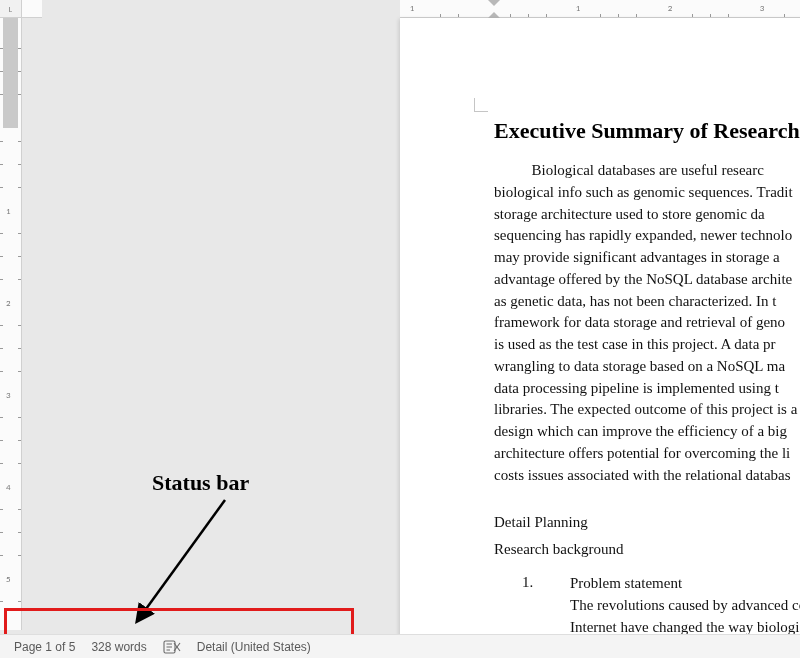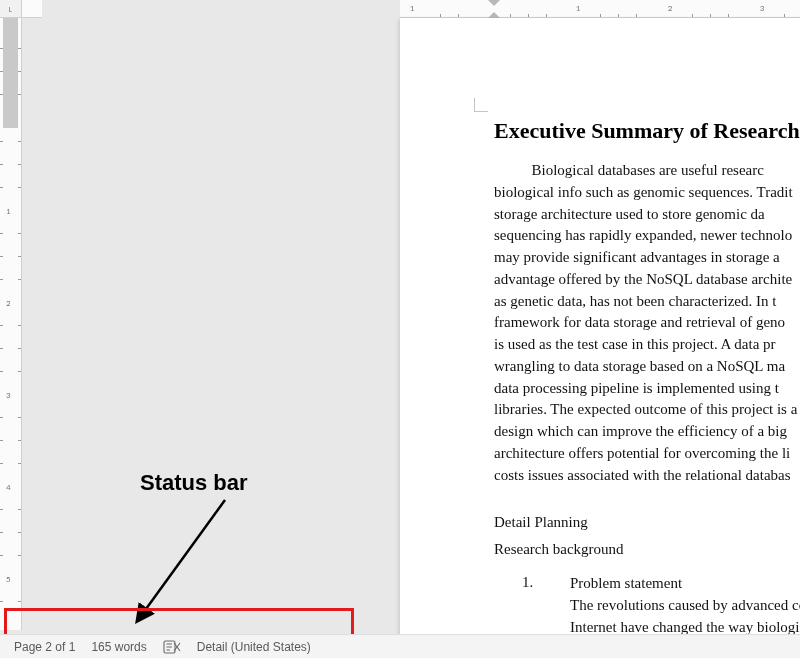--- a/index.html
+++ b/index.html
@@ -201,22 +201,22 @@
       padding: 0 14px;
       font-size: 12px;
       color: #5a5a5a;
       font-family: "Segoe UI", Arial, sans-serif;
     }
     .status-bar .spell-icon svg { display: block; }
     
     .annotation-label {
       position: absolute;
       top: 470px;
-      left: 140px;
-      font-family: Liberation Sans, sans-serif;
+      left: 152px;
+      font-family: Liberation Serif, serif;
       font-size: 22px;
       font-weight: bold;
       color: #000;
     }
     .annotation-arrow {
       position: absolute;
       top: 490px;
       left: 120px;
       pointer-events: none;
     }
@@ -341,22 +341,22 @@
     <defs>
       <marker id="arrowhead" markerWidth="8" markerHeight="8" refX="6" refY="4" orient="auto">
         <polygon points="0 0, 8 4, 0 8" fill="#000"></polygon>
       </marker>
     </defs>
     <line x1="105" y1="10" x2="18" y2="130" stroke="#000" stroke-width="2.5" marker-end="url(#arrowhead)"></line>
   </svg>
   <div class="annotation-box"></div>
 
   <div class="status-bar">
-    <span>Page 2 of 1</span>
-    <span>165 words</span>
+    <span>Page 1 of 5</span>
+    <span>328 words</span>
     <span class="spell-icon">
       <svg width="18" height="14" viewBox="0 0 18 14">
         <rect x="1" y="1" width="11" height="12" rx="1.5" fill="none" stroke="#6a6a6a" stroke-width="1.1"></rect>
         <line x1="3.5" y1="4" x2="9" y2="4" stroke="#6a6a6a" stroke-width="1"></line>
         <line x1="3.5" y1="7" x2="9" y2="7" stroke="#6a6a6a" stroke-width="1"></line>
         <line x1="3.5" y1="10" x2="7" y2="10" stroke="#6a6a6a" stroke-width="1"></line>
         <line x1="11" y1="3" x2="17" y2="11" stroke="#6a6a6a" stroke-width="1.1"></line>
         <line x1="17" y1="3" x2="11" y2="11" stroke="#6a6a6a" stroke-width="1.1"></line>
       </svg>
     </span>

